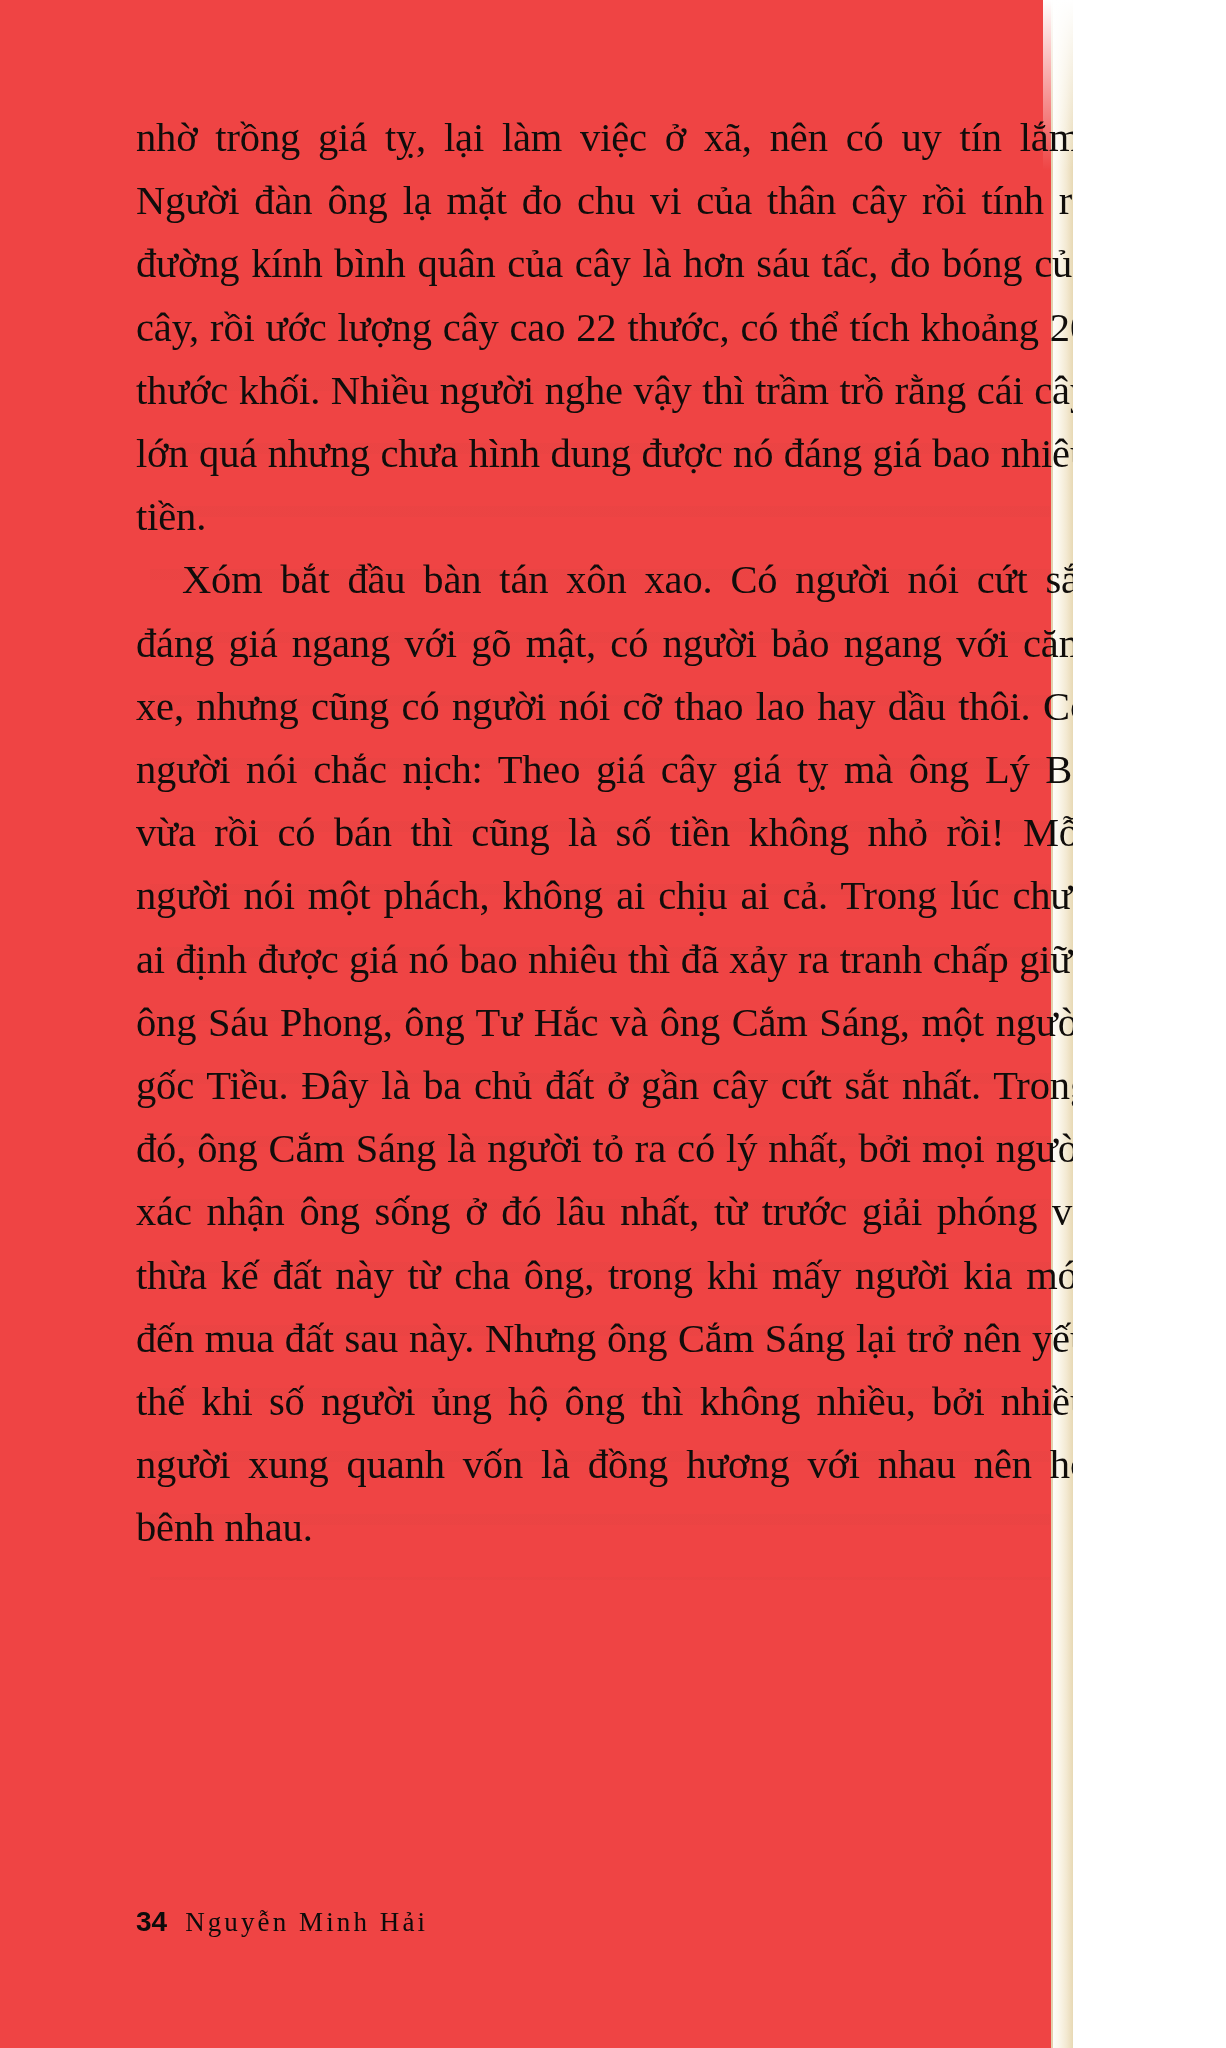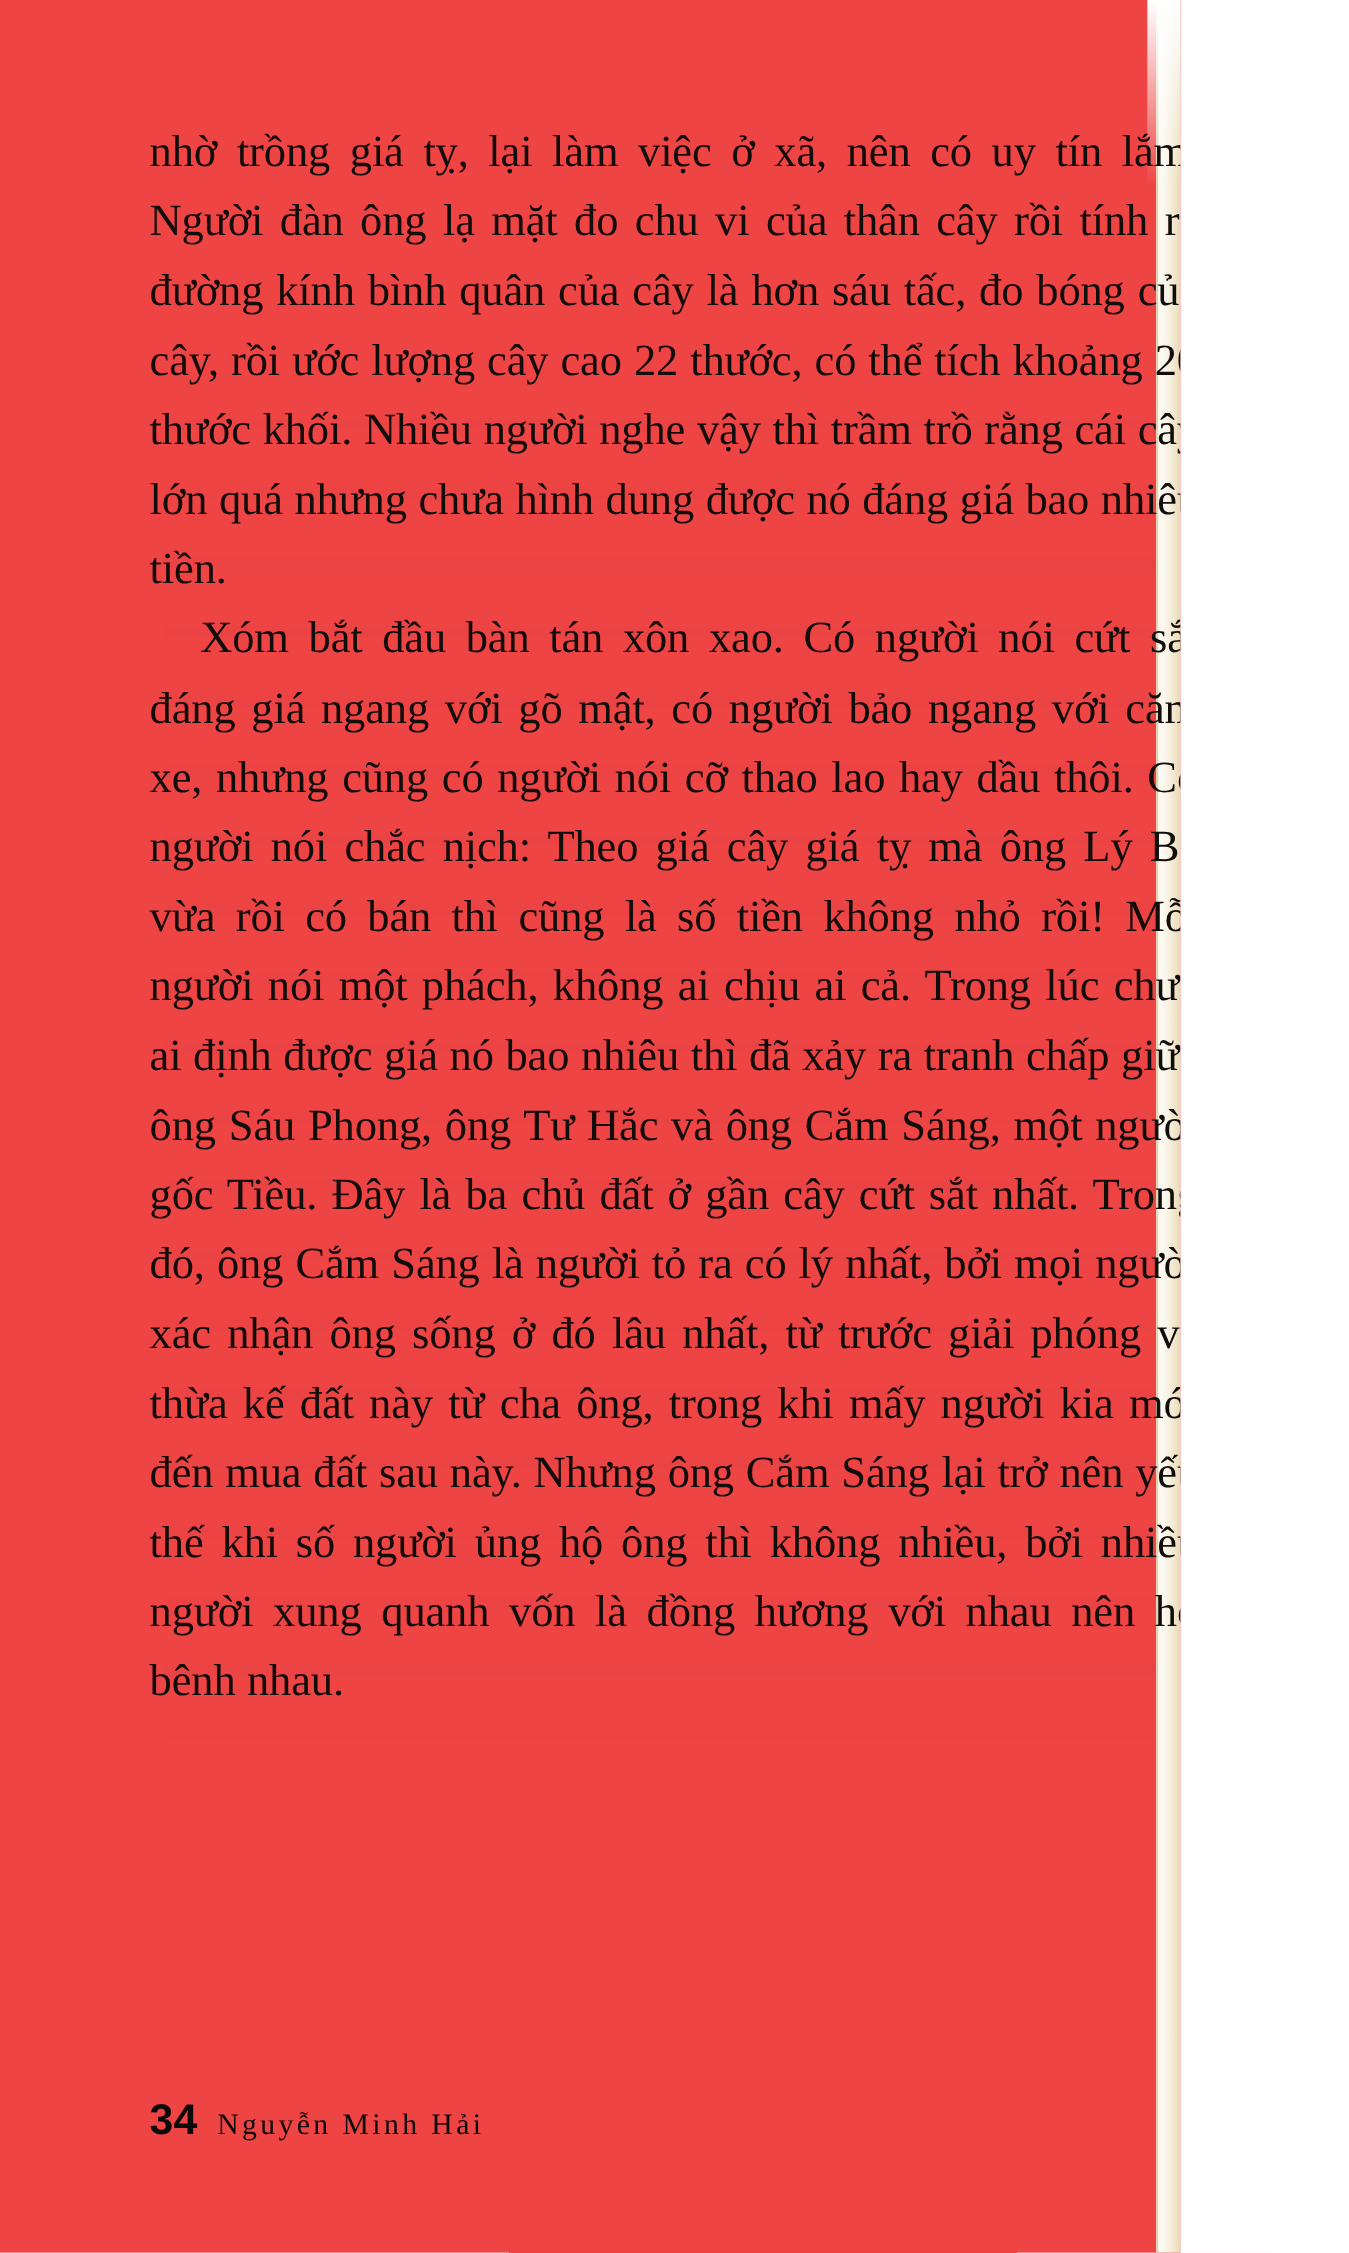--- a/index.html
+++ b/index.html
@@ -88,21 +88,21 @@
   .footer {
     position: absolute;
     left: 136px;
     top: 1906px;
     display: flex;
     align-items: baseline;
     gap: 18px;
   }
   .folio {
     font-family: "Liberation Sans", "DejaVu Sans", sans-serif;
-    font-size: 39px;
+    font-size: 28px;
     font-weight: bold;
     color: #0d0b0a;
     letter-spacing: 0px;
   }
   .running-author {
     font-family: "Liberation Serif", "DejaVu Serif", serif;
     font-size: 27px;
     font-weight: normal;
     color: #0d0b0a;
     letter-spacing: 3.1px;

